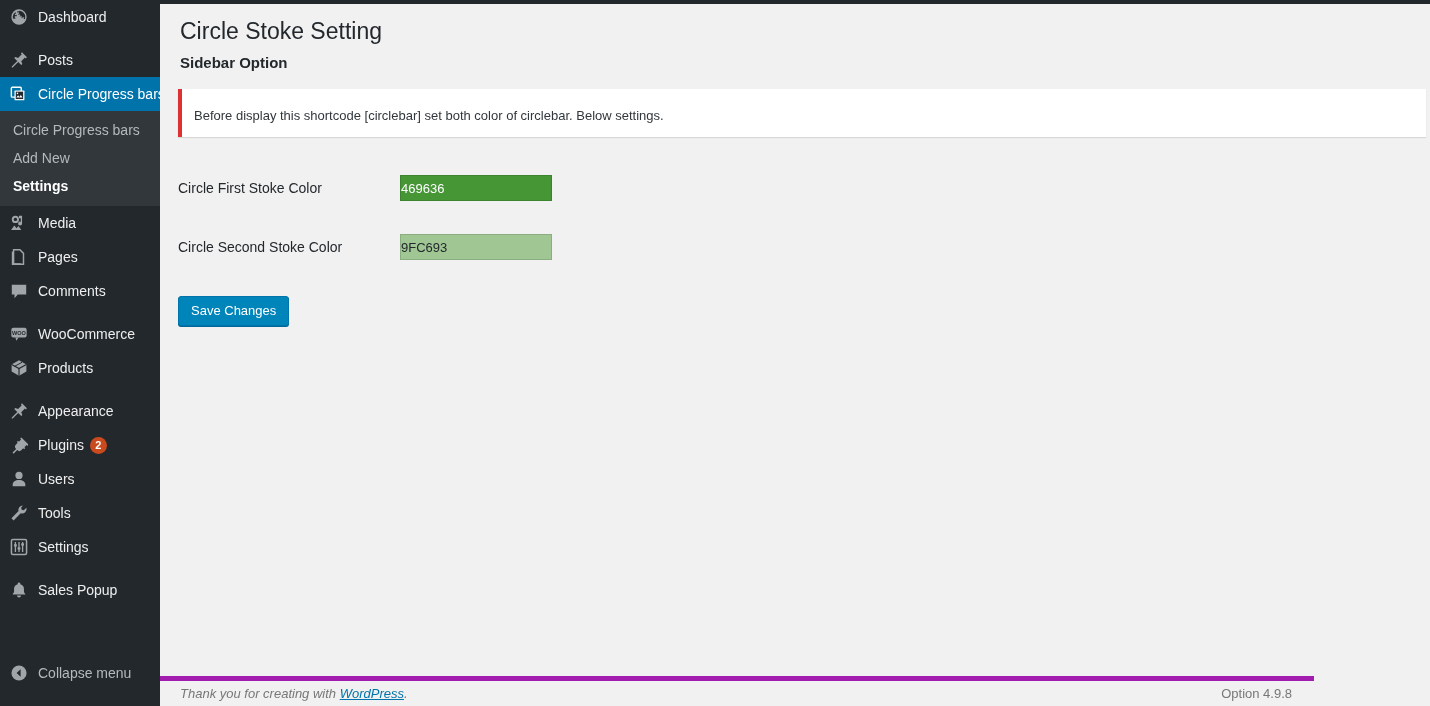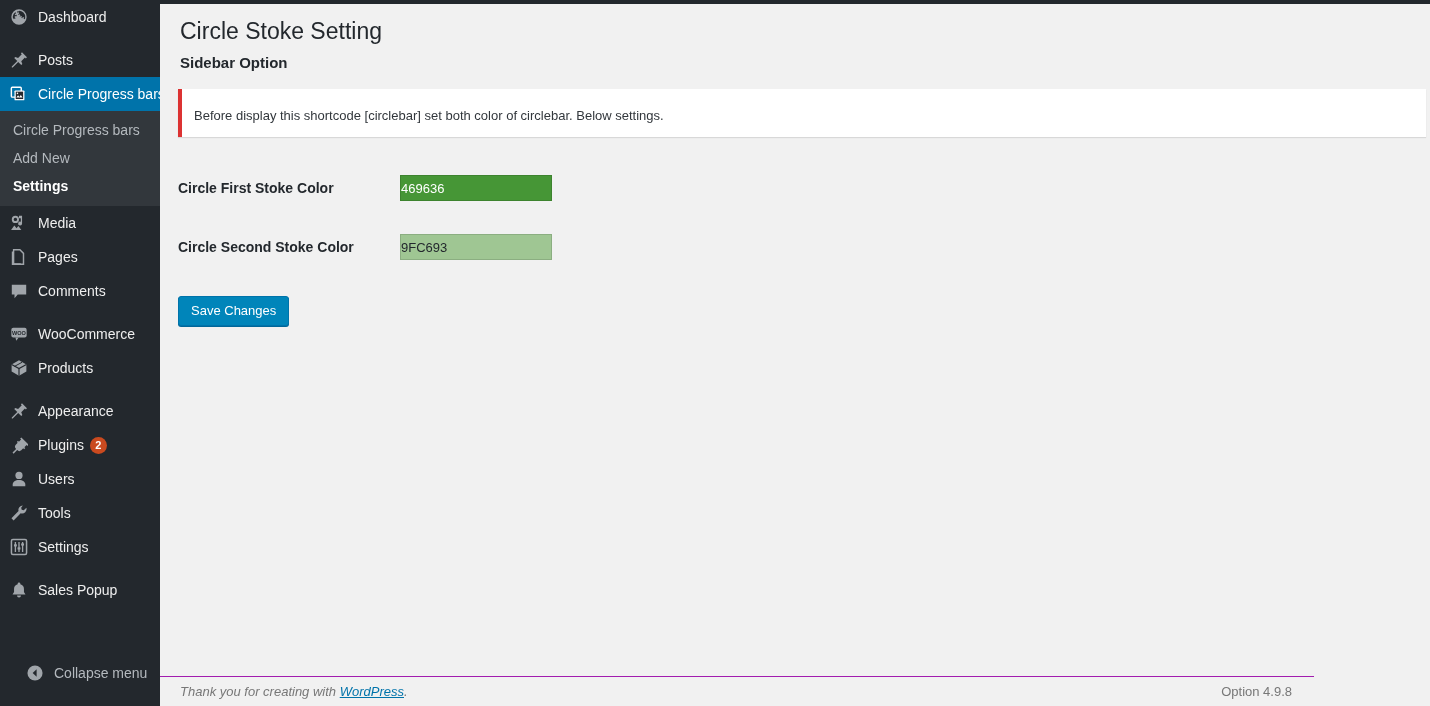--- a/index.html
+++ b/index.html
@@ -80,21 +80,21 @@
     padding: 6px 0 6px 13px;
     font-size: 14px;
     line-height: 16px;
     color: #b4b9be;
     cursor: pointer;
     white-space: nowrap;
   }
   .submenu-item.current { color: #fff; font-weight: 700; }
 
   #collapse-menu {
-    position: absolute; left: 16px; bottom: 16px; width: 160px;
+    position: absolute; left: 0; bottom: 16px; width: 160px;
   }
   #collapse-menu .mi-label { color: #b4b9be; }
 
   
   #content {
     position: absolute; left: 160px; top: 4px;
     width: 1270px; height: 702px;
     background: #f1f1f1;
   }
   #page-title {
@@ -126,21 +126,21 @@
     color: #32373c;
   }
 
   
   #form-table { margin: 22px 0 0 18px; border-collapse: collapse; }
   #form-table tr { height: 59px; }
   #form-table th {
     text-align: left;
     vertical-align: middle;
     font-size: 14px;
-    font-weight: 700;
+    font-weight: 400;
     color: #23282d;
     width: 222px;
     padding: 0;
   }
   #form-table td { padding: 0; vertical-align: middle; }
 
   .color-field {
     width: 152px; height: 26px;
     border: 1px solid rgba(0,0,0,0.12);
     font-family: "Liberation Sans", sans-serif;
@@ -163,21 +163,21 @@
     height: 30px;
     padding: 0 12px;
     cursor: pointer;
     box-shadow: 0 1px 0 #006799;
   }
 
   
   #footer {
     position: absolute; left: 0; bottom: 0;
     width: 1154px; height: 30px;
-    border-top: 1px solid #a21caf;
+    border-top: 5px solid #a21caf;
     display: flex; align-items: center;
   }
   #footer-left {
     position: absolute; left: 20px;
     font-size: 13px;
     font-style: italic;
     color: #777;
   }
   #footer-left a { color: #0073aa; text-decoration: underline; font-style: italic; }
   #footer-right {

